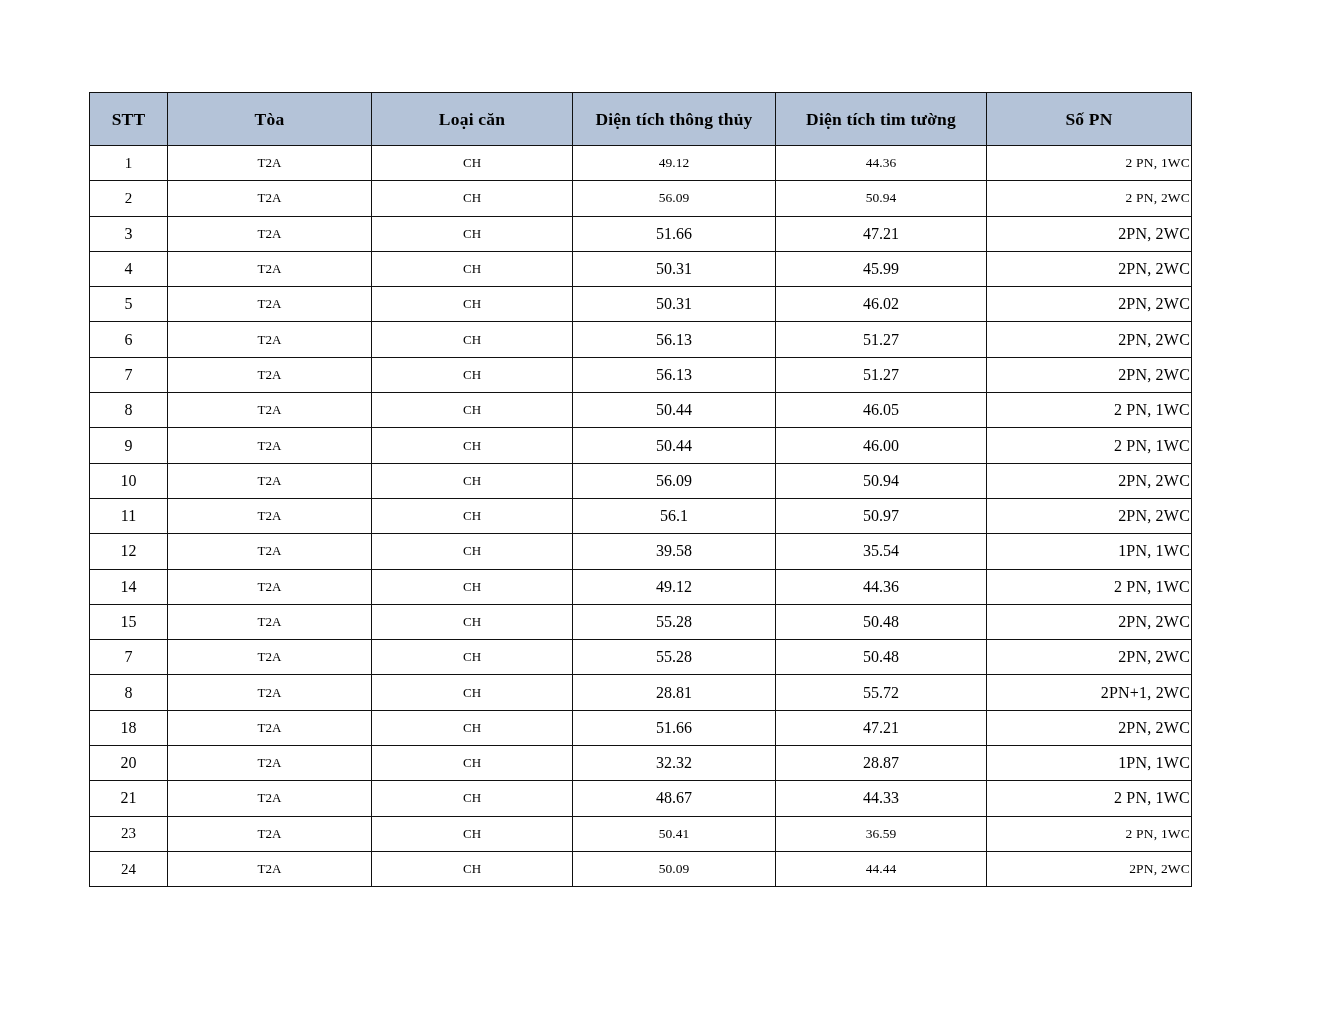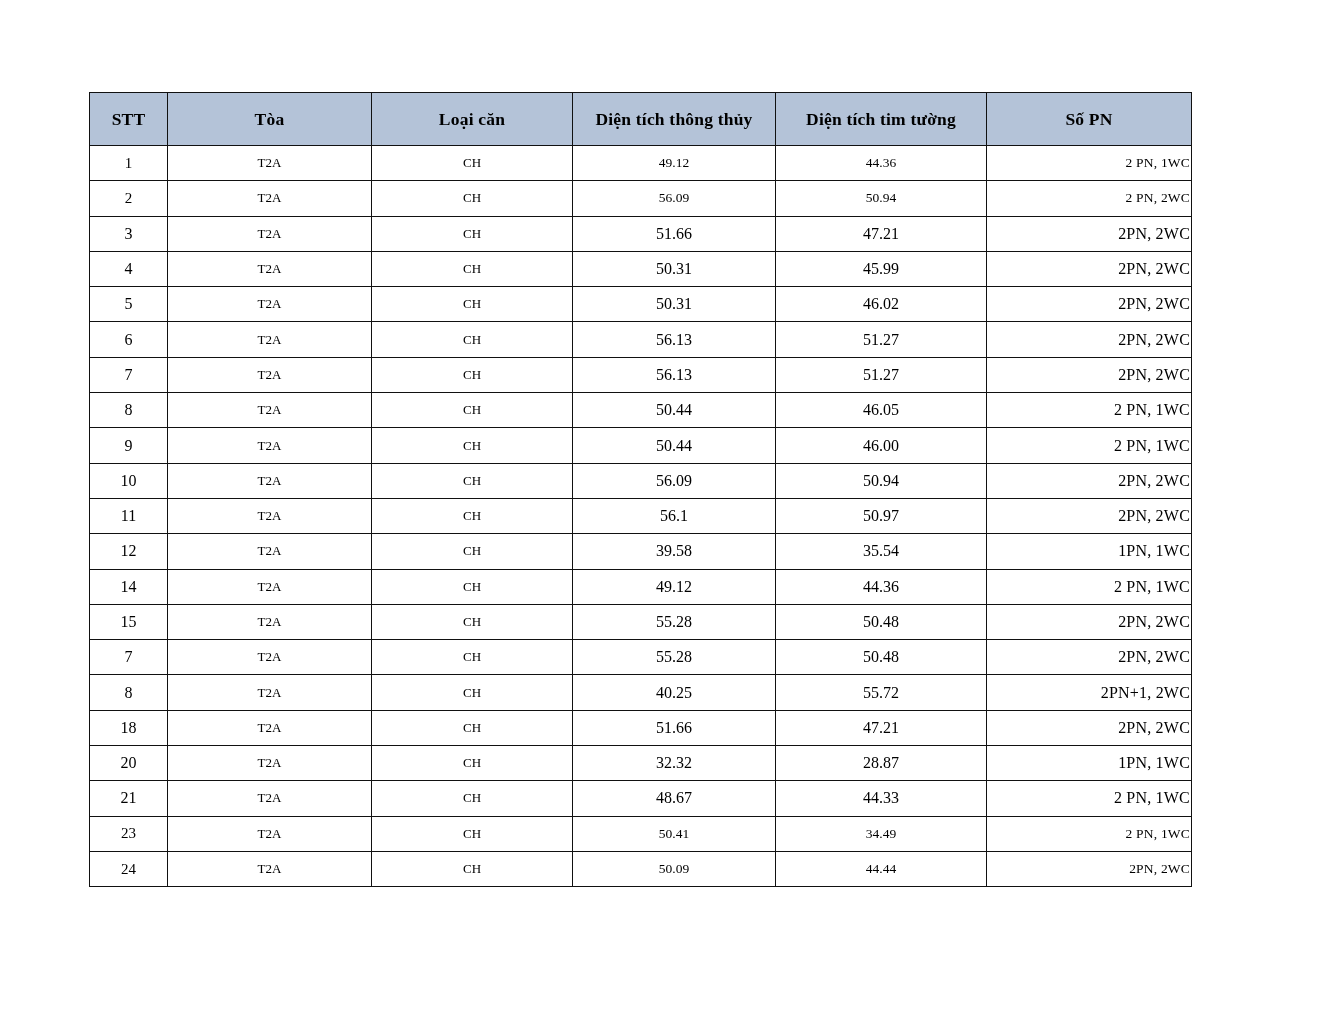--- a/index.html
+++ b/index.html
@@ -222,21 +222,21 @@
             <td class="toa">T2A</td>
             <td class="loai">CH</td>
             <td class="num">55.28</td>
             <td class="num">50.48</td>
             <td class="pn">2PN, 2WC</td>
           </tr>
           <tr>
             <td class="stt">8</td>
             <td class="toa">T2A</td>
             <td class="loai">CH</td>
-            <td class="num">40.25</td>
+            <td class="num">28.81</td>
             <td class="num">55.72</td>
             <td class="pn">2PN+1, 2WC</td>
           </tr>
           <tr>
             <td class="stt">18</td>
             <td class="toa">T2A</td>
             <td class="loai">CH</td>
             <td class="num">51.66</td>
             <td class="num">47.21</td>
             <td class="pn">2PN, 2WC</td>
@@ -255,21 +255,21 @@
             <td class="loai">CH</td>
             <td class="num">48.67</td>
             <td class="num">44.33</td>
             <td class="pn">2 PN, 1WC</td>
           </tr>
           <tr class="small">
             <td class="stt">23</td>
             <td class="toa">T2A</td>
             <td class="loai">CH</td>
             <td class="num">50.41</td>
-            <td class="num">34.49</td>
+            <td class="num">36.59</td>
             <td class="pn">2 PN, 1WC</td>
           </tr>
           <tr class="small">
             <td class="stt">24</td>
             <td class="toa">T2A</td>
             <td class="loai">CH</td>
             <td class="num">50.09</td>
             <td class="num">44.44</td>
             <td class="pn">2PN, 2WC</td>
           </tr>

